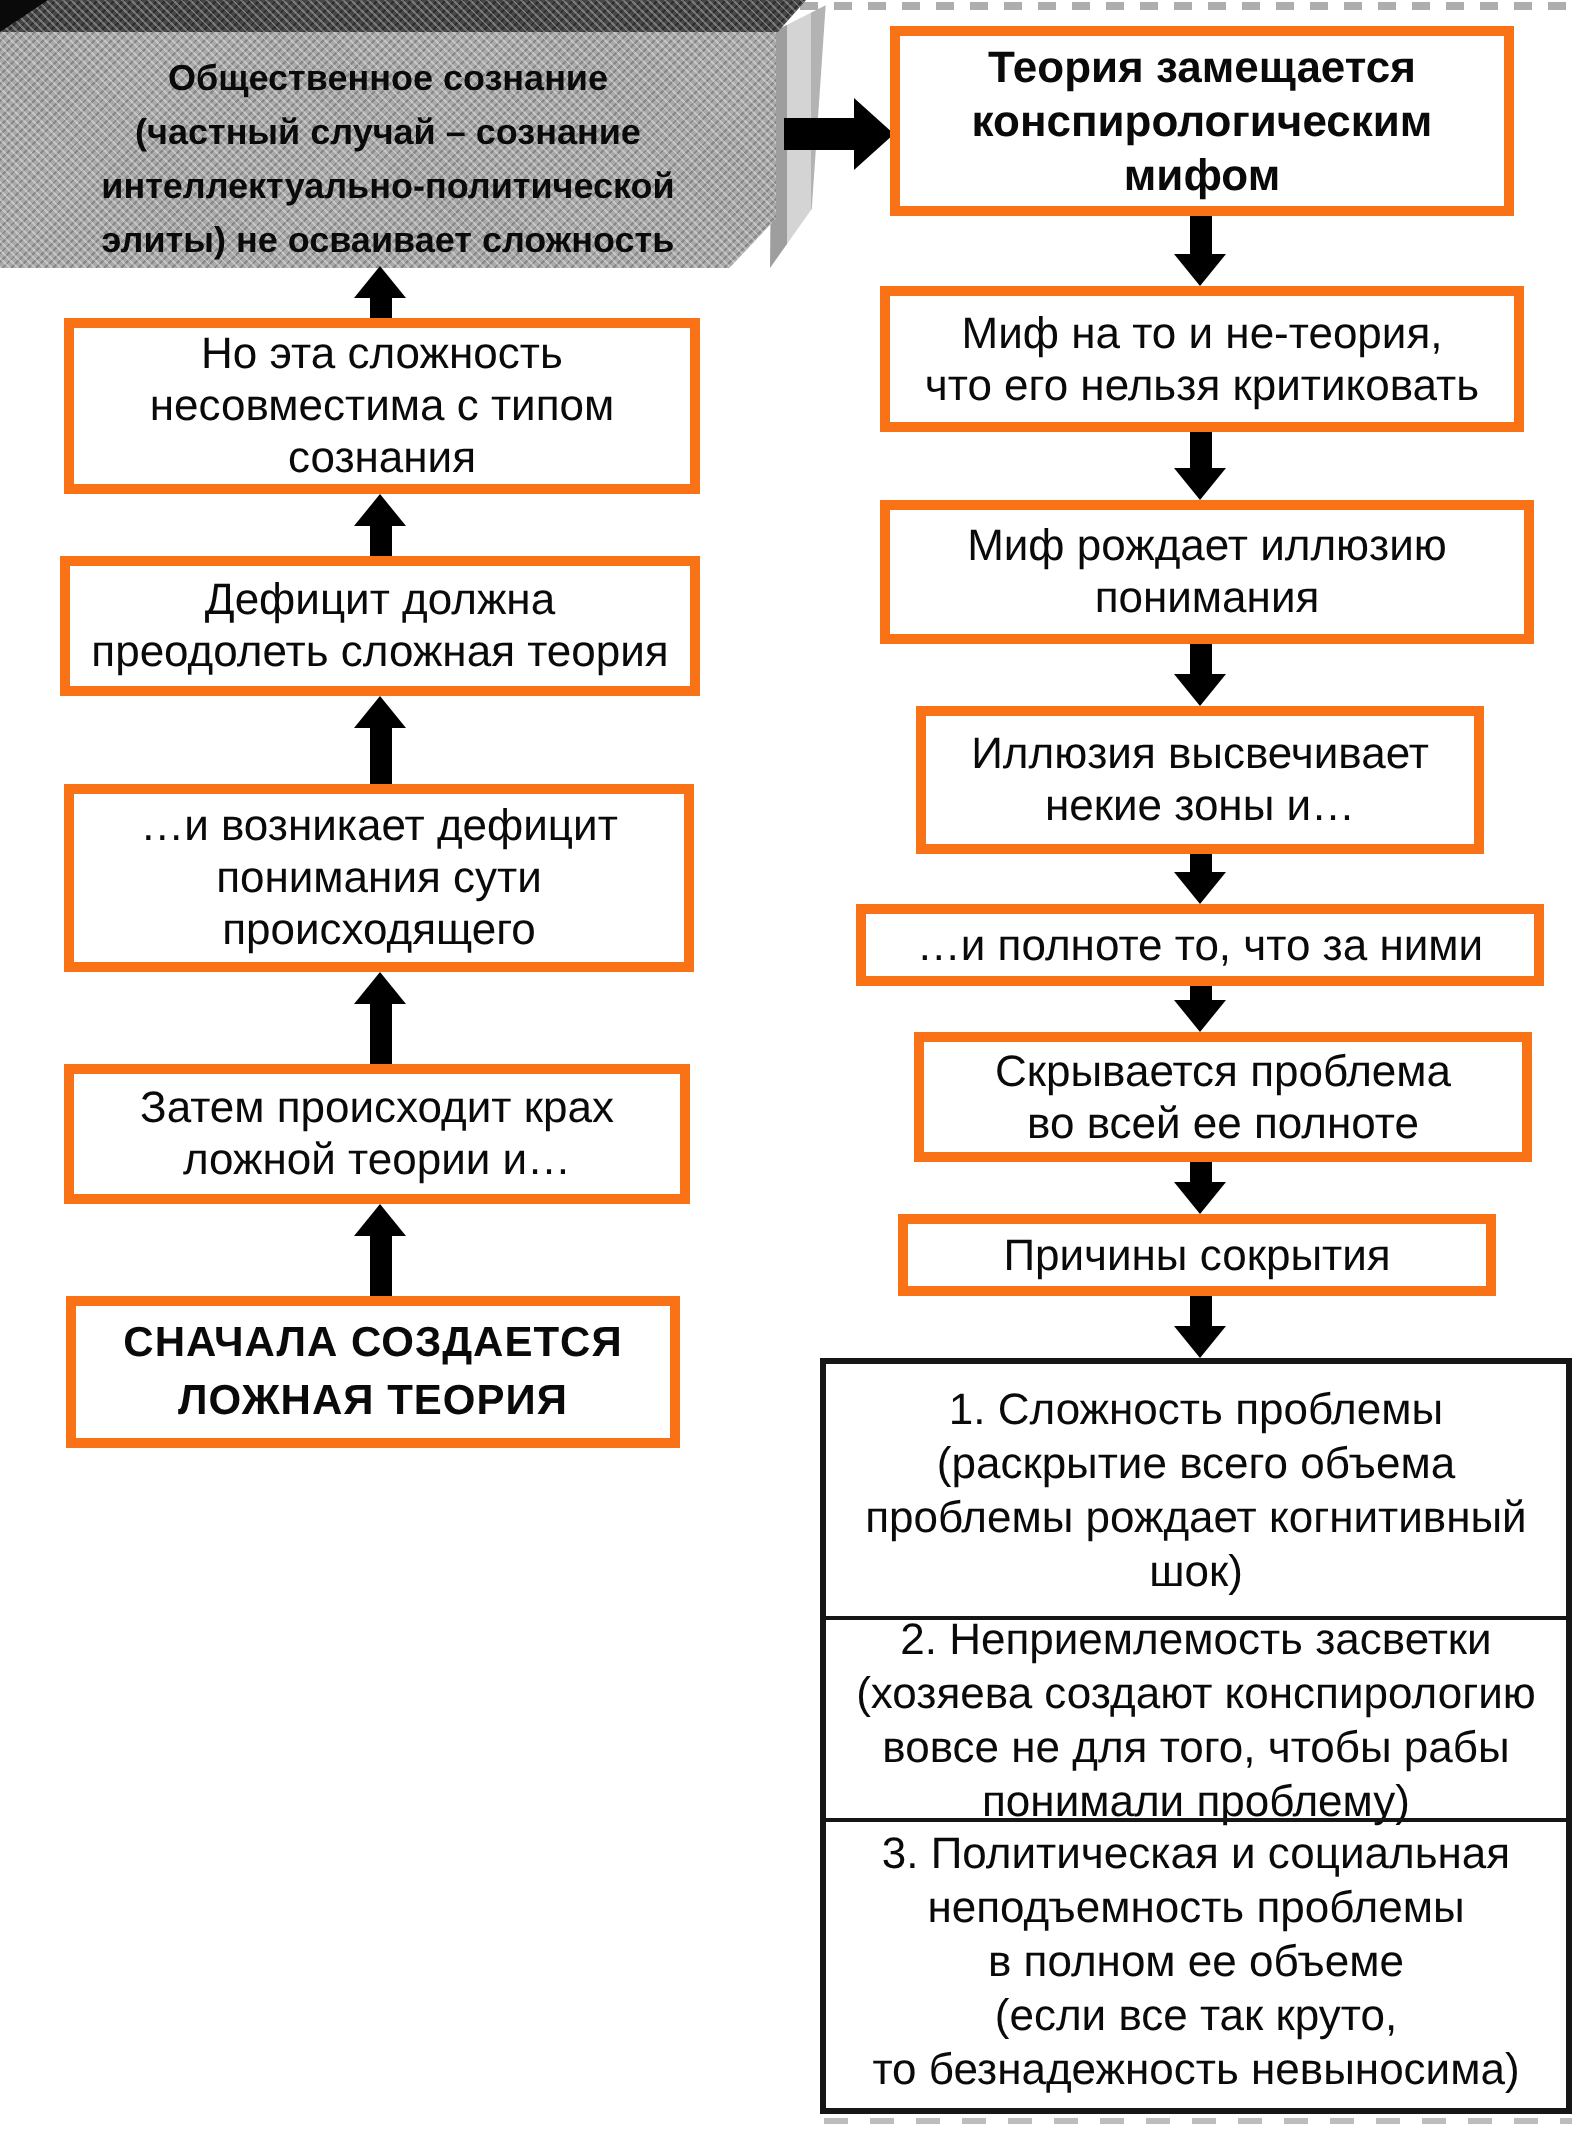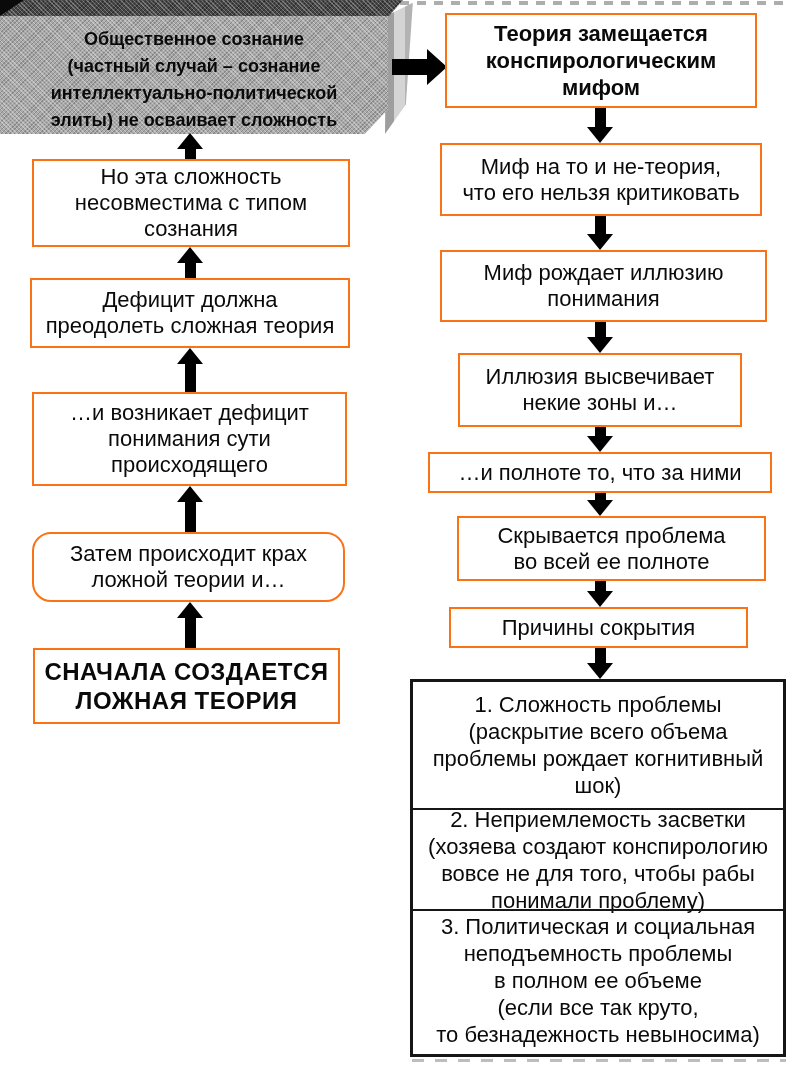--- a/index.html
+++ b/index.html
@@ -2,27 +2,27 @@
 <html><head>
 <meta charset="utf-8">
 <style>
   html, body { margin:0; padding:0; background:#ffffff; }
   body { width:790px; height:1065px; font-family:"Liberation Sans","DejaVu Sans",sans-serif; color:#0a0a0a; }
   .canvas { position:relative; width:790px; height:1065px; background:#fff; overflow:hidden; }
 
   
   .box {
     position:absolute; box-sizing:border-box;
-    border:2px solid #f97316; background:#fff;
+    border:5px solid #f97316; background:#fff;
     display:flex; align-items:center; justify-content:center;
     text-align:center; font-size:22px; line-height:26px;
   }
   .box .txt { white-space:pre-line; }
   .bold { font-weight:bold; }
-  .caps { font-size:24px; line-height:29px; letter-spacing:0.5px; }
+  .caps { font-size:21px; line-height:29px; letter-spacing:0.5px; }
 
   
   .box3d { position:absolute; left:0; top:0; width:414px; height:134px; }
   .b3-top {
     position:absolute; left:0; top:0; width:403px; height:16px;
     background-color:#474747;
     background-image:
       repeating-linear-gradient(45deg, rgba(255,255,255,.28) 0 1px, transparent 1px 3px),
       repeating-linear-gradient(-45deg, rgba(0,0,0,.35) 0 1px, transparent 1px 3px);
     clip-path:polygon(0 0, 100% 0, 96.5% 100%, 0 100%);
@@ -124,21 +124,21 @@
     <span class="txt">Дефицит должна
 преодолеть сложная теория</span>
   </div>
 
   <div class="box" style="left:32px; top:392px; width:315px; height:94px;">
     <span class="txt">…и возникает дефицит
 понимания сути
 происходящего</span>
   </div>
 
-  <div class="box" style="left:32px; top:532px; width:313px; height:70px;border-radius:19px;">
+  <div class="box" style="left:32px; top:532px; width:313px; height:70px;">
     <span class="txt">Затем происходит крах
 ложной теории и…</span>
   </div>
 
   <div class="box bold caps" style="left:33px; top:648px; width:307px; height:76px;">
     <span class="txt">СНАЧАЛА СОЗДАЕТСЯ
 ЛОЖНАЯ ТЕОРИЯ</span>
   </div>
 
   <div class="arr arr-up" style="left:177px; top:133px; height:26px;">

